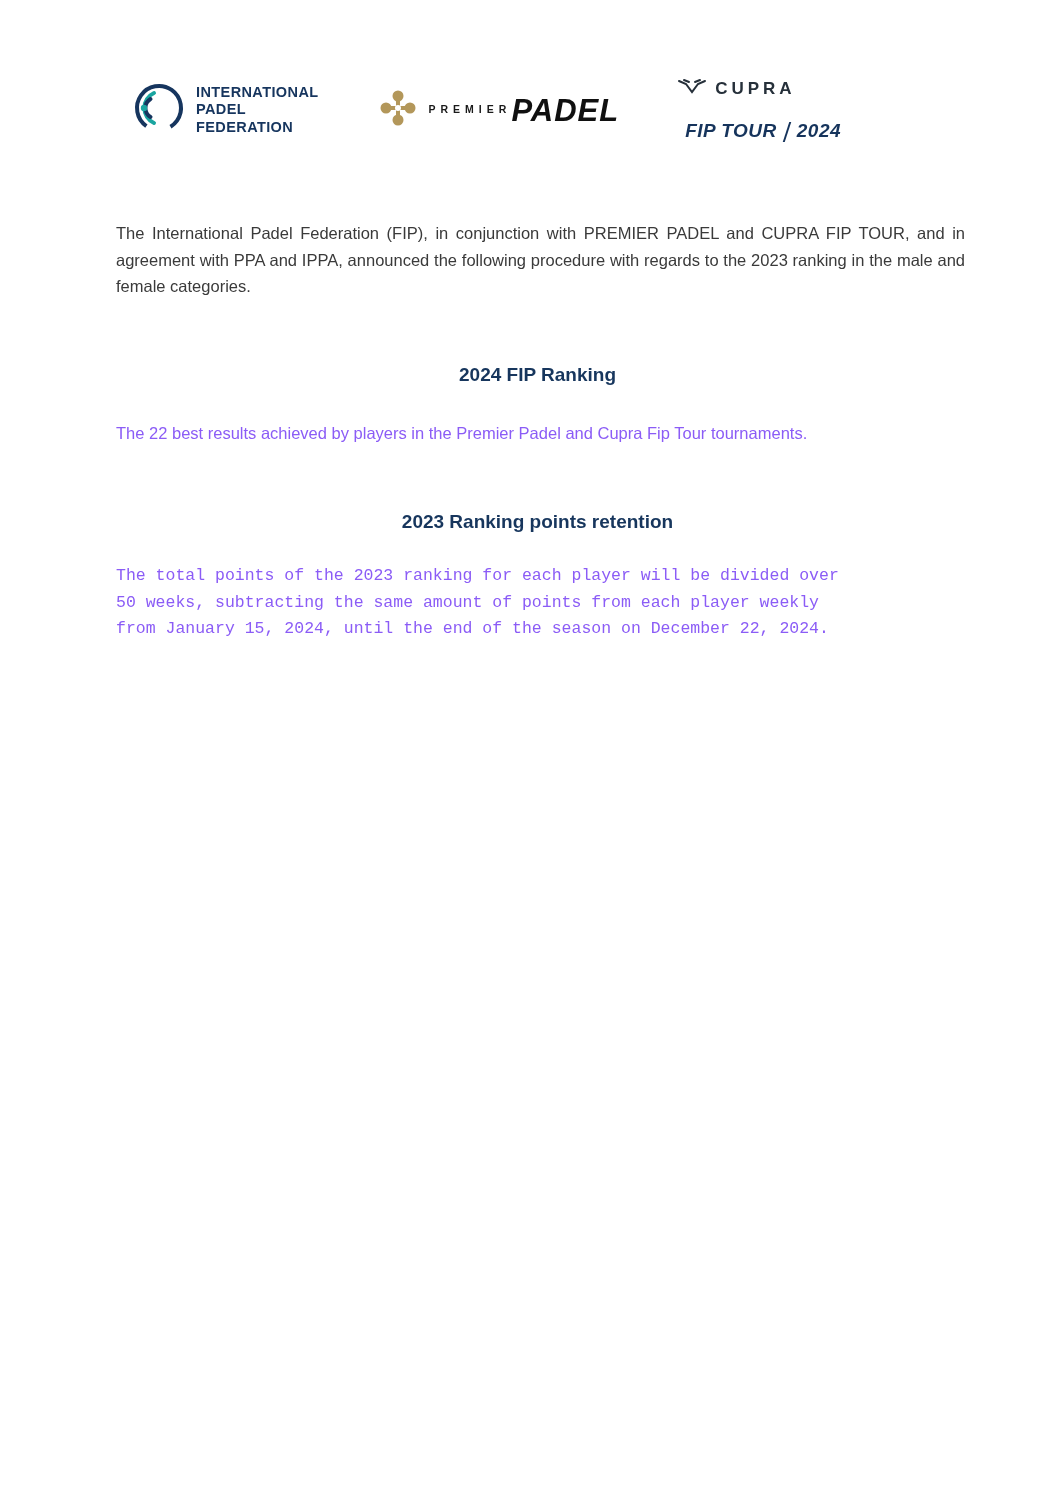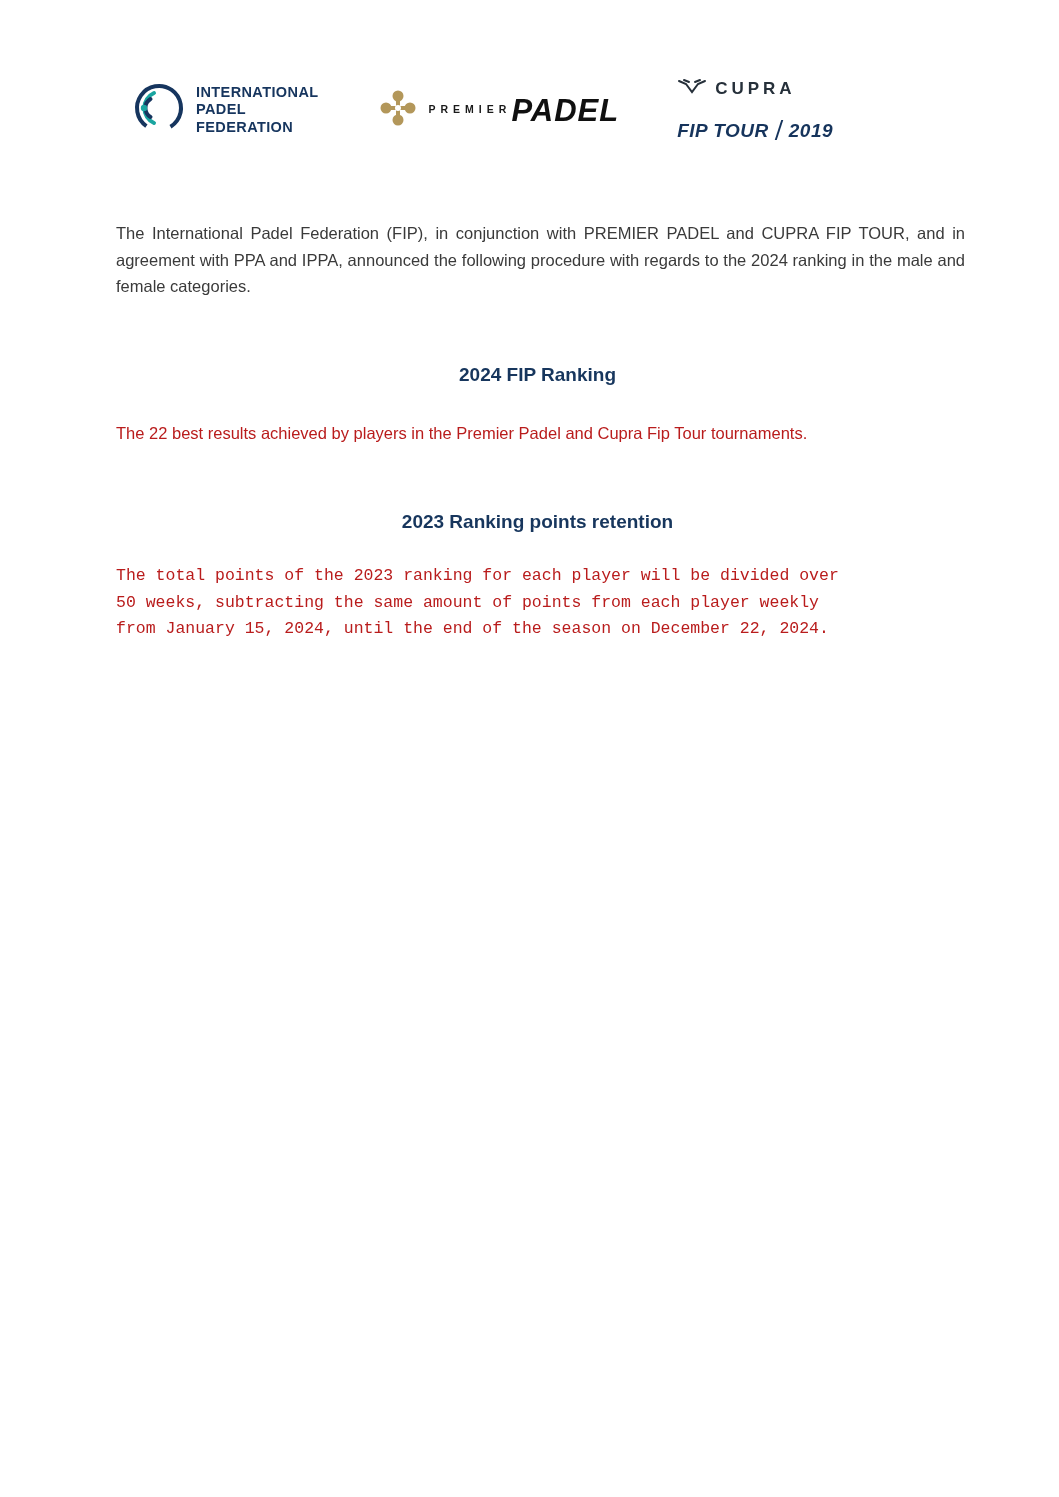--- a/index.html
+++ b/index.html
@@ -59,27 +59,28 @@
   .cupra-logo { display: flex; flex-direction: column; align-items: flex-start; gap: 20px; }
   .cupra-top { display: flex; align-items: center; gap: 8px; }
   .cupra-brand {
     font-size: 17px;
     font-weight: 700;
     letter-spacing: 4px;
     color: #26303a;
   }
   .cupra-bottom {
     display: flex;
-    align-items: flex-start;
+    align-items: flex-end;
     gap: 9px;
     font-style: italic;
     font-weight: 800;
     color: #16345c;
     font-size: 19px;
     letter-spacing: 0.5px;
+    margin-left: 8px;
   }
   .cupra-divider {
     width: 2px;
     height: 20px;
     background: #16345c;
     transform: skewX(-18deg);
   }
 
   
   .doc-title {
@@ -100,21 +101,21 @@
   .section-heading {
     margin-top: 64px;
     text-align: center;
     color: #17365d;
     font-size: 19px;
     font-weight: 700;
     padding-left: 16px;
   }
   .section-body {
     margin: 34px 94px 0 116px;
-    color: #b91c1c;
+    color: #8b5cf6;
     font-size: 16.5px;
     line-height: 1.62;
   }
   .section-body.narrow {
     max-width: 748px;
     margin-top: 30px;
     font-family: Liberation Mono, monospace;
   }
 </style>
 </head>
@@ -170,28 +171,28 @@
               <path d="M2 3 L9 6 L15 14 L21 6 L28 3"></path>
               <path d="M7 2 L12 4 M23 2 L18 4"></path>
             </g>
           </svg>
         </span>
         <span class="cupra-brand">CUPRA</span>
       </div>
       <div class="cupra-bottom">
         <span>FIP TOUR</span>
         <span class="cupra-divider"></span>
-        <span>2019</span>
+        <span>2024</span>
       </div>
     </div>
 
   </div>
 
 
-  <p class="intro">The International Padel Federation (FIP), in conjunction with PREMIER PADEL and CUPRA FIP TOUR, and in agreement with PPA and IPPA, announced the following procedure with regards to the 2024 ranking in the male and female categories.</p>
+  <p class="intro">The International Padel Federation (FIP), in conjunction with PREMIER PADEL and CUPRA FIP TOUR, and in agreement with PPA and IPPA, announced the following procedure with regards to the 2023 ranking in the male and female categories.</p>
 
   <h2 class="section-heading">2024 FIP Ranking</h2>
   <p class="section-body">The 22 best results achieved by players in the Premier Padel and Cupra Fip Tour tournaments.</p>
 
   <h2 class="section-heading">2023 Ranking points retention</h2>
   <p class="section-body narrow">The total points of the 2023 ranking for each player will be divided over 50 weeks, subtracting the same amount of points from each player weekly from January 15, 2024, until the end of the season on December 22, 2024.</p>
 
 </div>
 
 </body></html>

